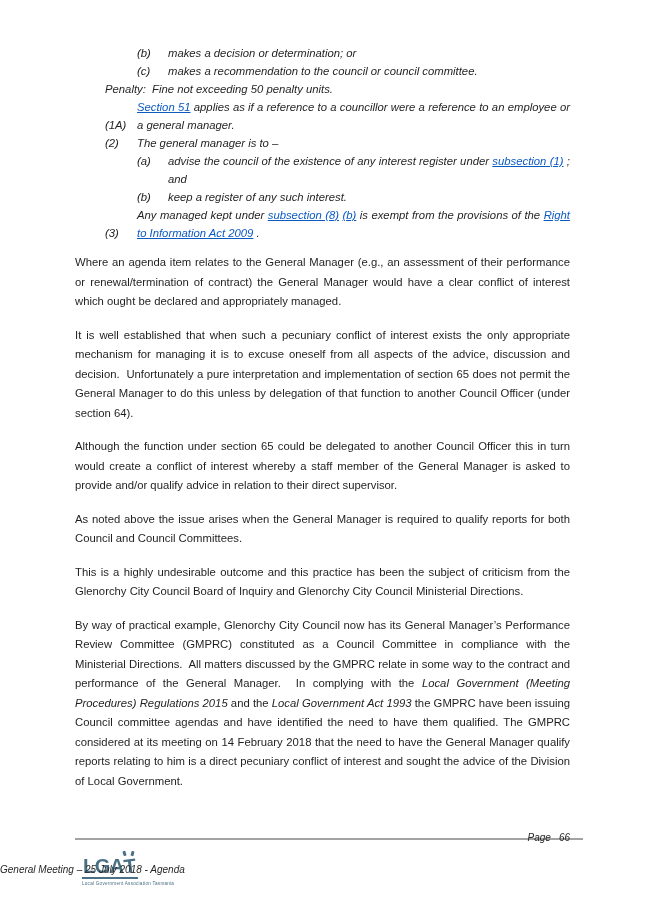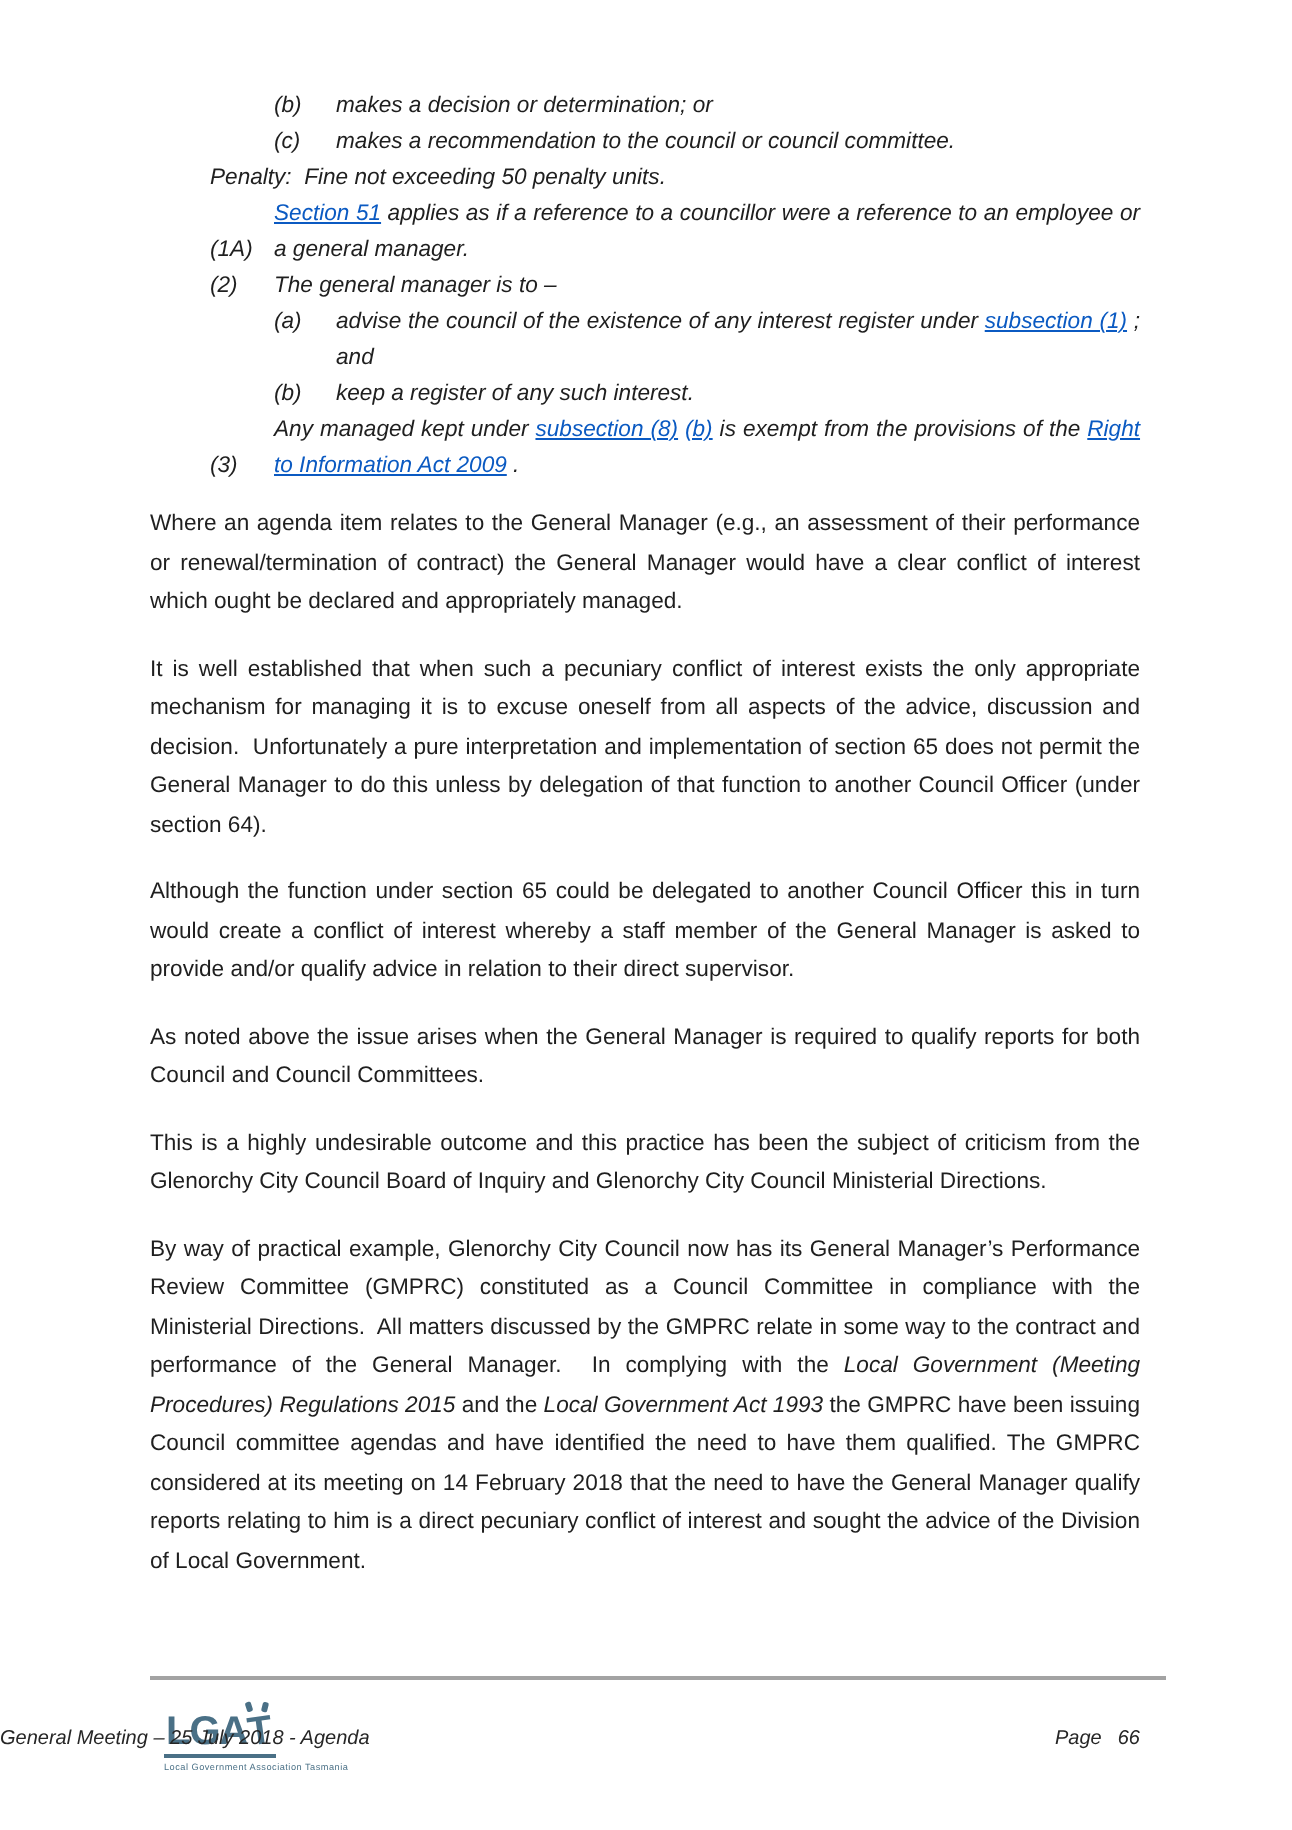--- a/index.html
+++ b/index.html
@@ -53,21 +53,21 @@
   .logo-figures::after{left:10px;transform:rotate(14deg);}
   .logo-caption{
     font-size:4.6px;color:#4a7086;letter-spacing:0.25px;
     margin-top:1.5px;white-space:nowrap;
   }
   .footer-center{
     position:absolute;top:864px;left:0;width:646px;
     text-align:left;font-size:10px;font-style:italic;color:#262626;
   }
   .footer-page{
-    position:absolute;top:864px;right:76px;
+    position:absolute;top:832px;right:76px;
     font-size:10px;font-style:italic;color:#262626;
   }
   .footer-page .pgnum{margin-left:8px;}
 </style>
 </head>
 <body>
 
 <div class="page">
 
   <div class="content">

